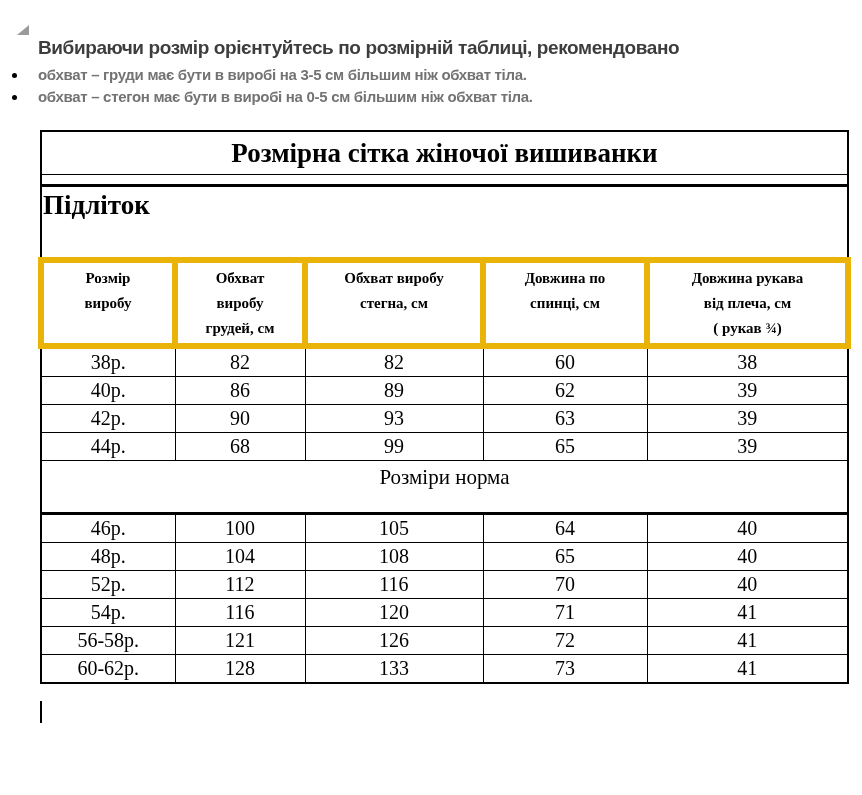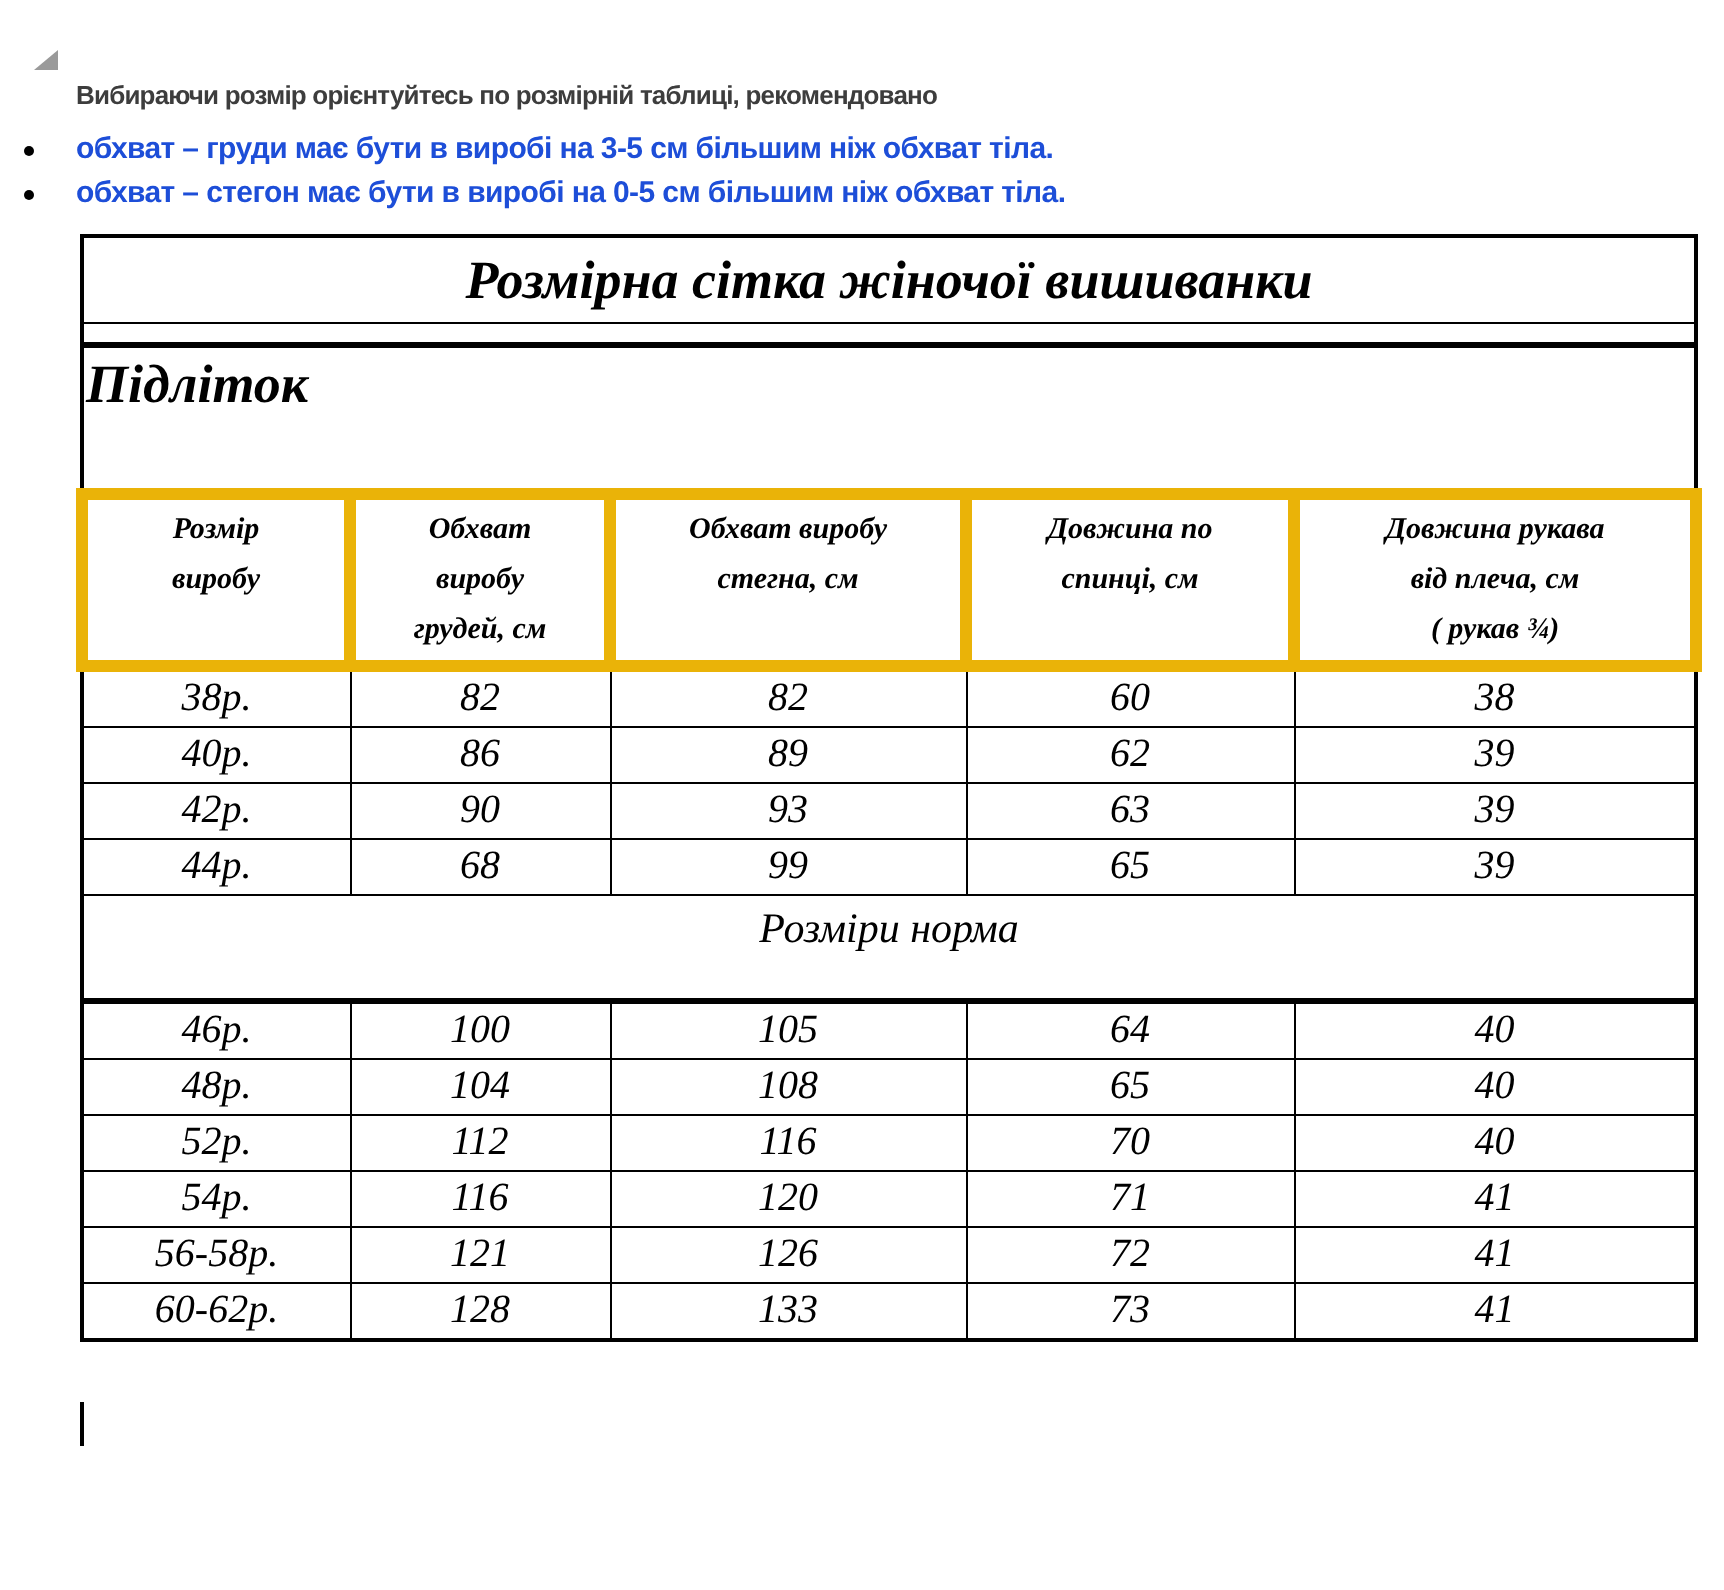--- a/index.html
+++ b/index.html
@@ -15,52 +15,51 @@
     position: absolute;
     left: 17px;
     top: 25px;
     width: 0; height: 0;
     border-bottom: 10px solid #9a9a9a;
     border-left: 12px solid transparent;
   }
   .intro { padding: 36px 20px 0 38px; }
   .intro-heading {
     margin: 0 0 4px 0;
-    font-size: 13px;
+    font-size: 19px;
     font-weight: bold;
     color: #3d3d3d;
     letter-spacing: -0.4px;
     line-height: 24px;
   }
   .intro-list { margin: 0; padding: 0; list-style: none; }
   .intro-list li {
     position: relative;
     font-size: 15px;
     font-weight: bold;
-    color: #1d4ed8;
+    color: #737373;
     letter-spacing: -0.3px;
     line-height: 22px;
   }
   .bullet-dot {
     position: absolute;
     left: -26px;
     top: 9px;
     width: 5px; height: 5px;
     border-radius: 50%;
     background: #000000;
   }
   table.size-table {
-    margin: 9px 0 0 38px;
+    margin: 22px 0 0 38px;
     width: 807px;
     border-collapse: collapse;
     table-layout: fixed;
     border: 2px solid #000000;
     font-family: "Liberation Serif", serif;
     color: #000000;
-    font-style: italic;
   }
   .size-table td, .size-table th { overflow: hidden; }
   tr.title-row td {
     height: 40px;
     font-size: 27px;
     font-weight: bold;
     text-align: center;
     border-bottom: 1px solid #000000;
   }
   tr.spacer-row td { height: 7px; border: none; }

